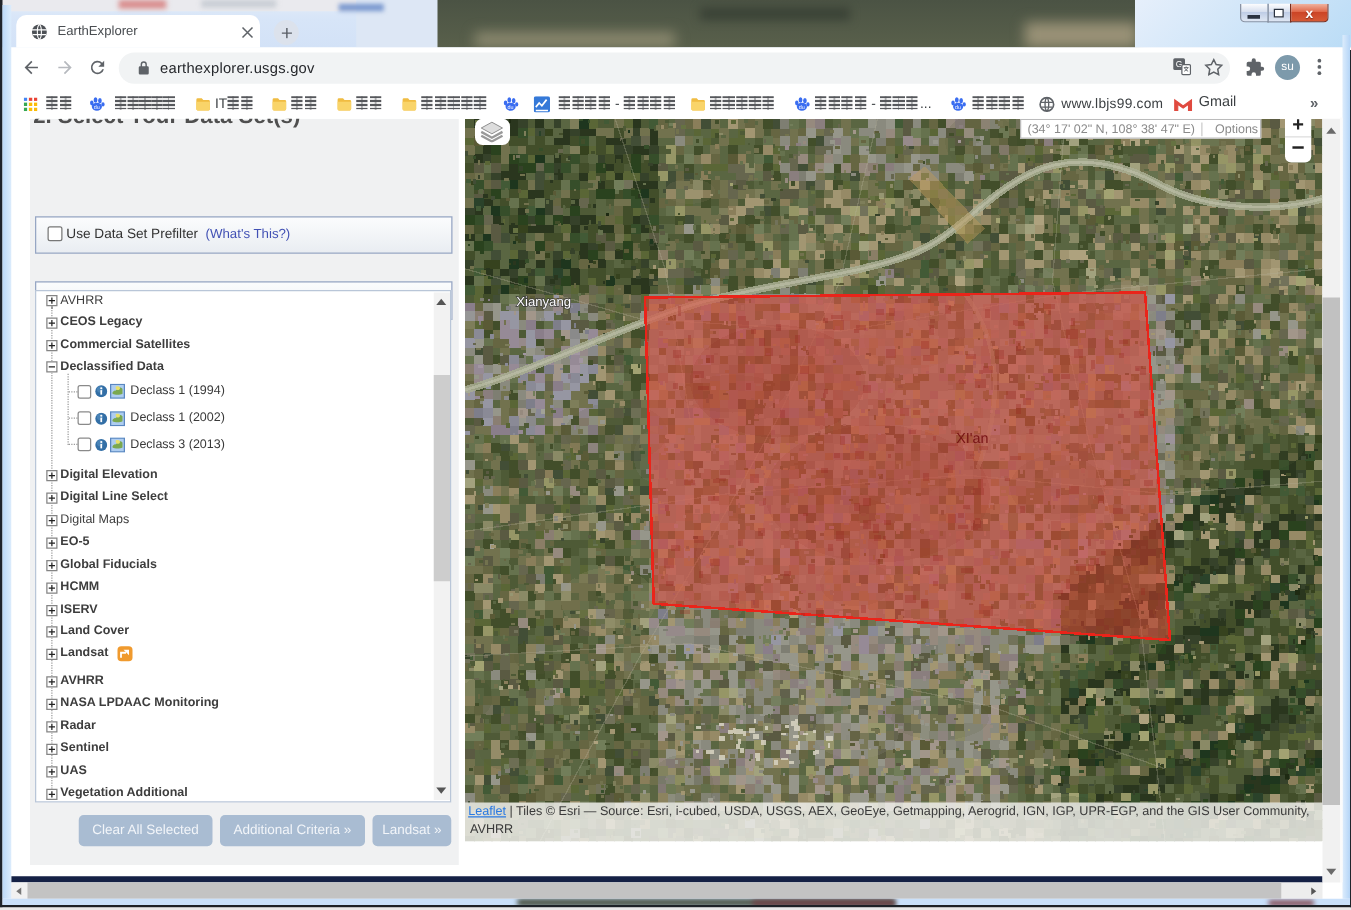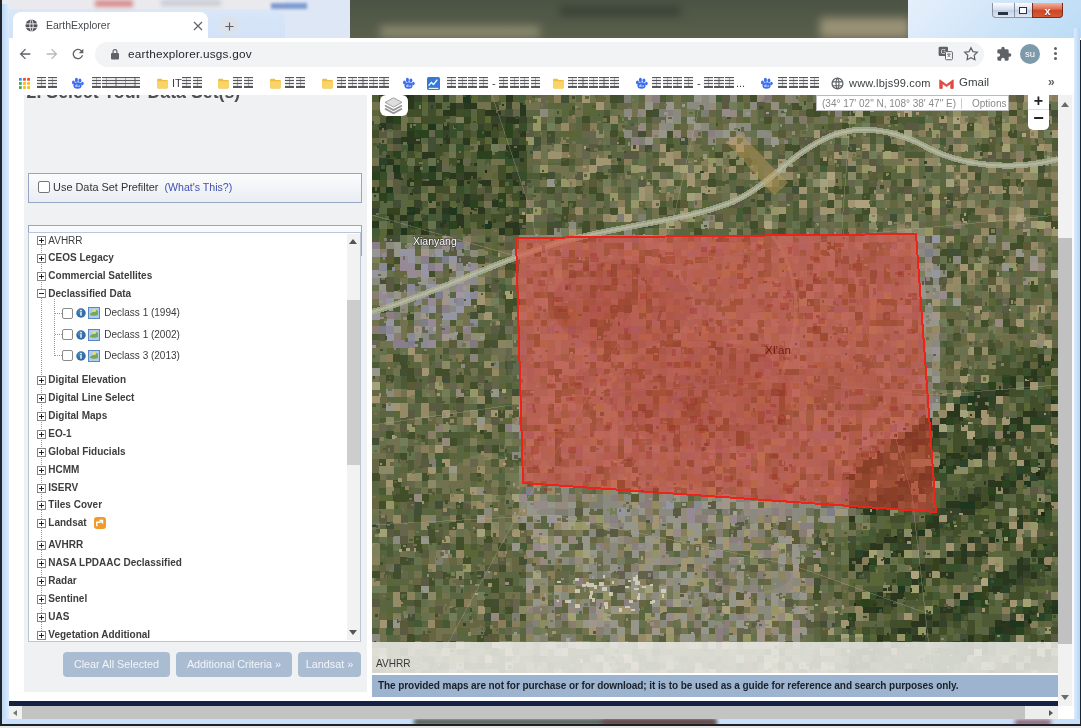--- a/index.html
+++ b/index.html
@@ -236,53 +236,53 @@
         <div class="abs" style="left:10px;top:146.5px;width:5px;height:1px;background:#222;"></div>
         <div class="abs" style="left:12px;top:144.5px;width:1px;height:5px;background:#222;"></div>
         <div class="abs" style="left:19.5px;top:141.0px;font-size:10px;font-weight:bold;color:#3d3d3d;white-space:nowrap;">Digital Elevation</div>
         <div class="abs" style="left:8px;top:160.5px;width:9px;height:9px;background:#fff;border:1px solid #848484;box-sizing:border-box;"></div>
         <div class="abs" style="left:10px;top:164.5px;width:5px;height:1px;background:#222;"></div>
         <div class="abs" style="left:12px;top:162.5px;width:1px;height:5px;background:#222;"></div>
         <div class="abs" style="left:19.5px;top:159.0px;font-size:10px;font-weight:bold;color:#3d3d3d;white-space:nowrap;">Digital Line Select</div>
         <div class="abs" style="left:8px;top:178.5px;width:9px;height:9px;background:#fff;border:1px solid #848484;box-sizing:border-box;"></div>
         <div class="abs" style="left:10px;top:182.5px;width:5px;height:1px;background:#222;"></div>
         <div class="abs" style="left:12px;top:180.5px;width:1px;height:5px;background:#222;"></div>
-        <div class="abs" style="left:19.5px;top:177.0px;font-size:10px;font-weight:bold;color:#3d3d3d;white-space:nowrap;">Digital Maps</div>
+        <div class="abs" style="left:19.5px;top:177.0px;font-size:10px;font-weight:normal;color:#3d3d3d;white-space:nowrap;">Digital Maps</div>
         <div class="abs" style="left:8px;top:196.5px;width:9px;height:9px;background:#fff;border:1px solid #848484;box-sizing:border-box;"></div>
         <div class="abs" style="left:10px;top:200.5px;width:5px;height:1px;background:#222;"></div>
         <div class="abs" style="left:12px;top:198.5px;width:1px;height:5px;background:#222;"></div>
-        <div class="abs" style="left:19.5px;top:195.0px;font-size:10px;font-weight:bold;color:#3d3d3d;white-space:nowrap;">EO-1</div>
+        <div class="abs" style="left:19.5px;top:195.0px;font-size:10px;font-weight:bold;color:#3d3d3d;white-space:nowrap;">EO-5</div>
         <div class="abs" style="left:8px;top:214.5px;width:9px;height:9px;background:#fff;border:1px solid #848484;box-sizing:border-box;"></div>
         <div class="abs" style="left:10px;top:218.5px;width:5px;height:1px;background:#222;"></div>
         <div class="abs" style="left:12px;top:216.5px;width:1px;height:5px;background:#222;"></div>
         <div class="abs" style="left:19.5px;top:213.0px;font-size:10px;font-weight:bold;color:#3d3d3d;white-space:nowrap;">Global Fiducials</div>
         <div class="abs" style="left:8px;top:232.5px;width:9px;height:9px;background:#fff;border:1px solid #848484;box-sizing:border-box;"></div>
         <div class="abs" style="left:10px;top:236.5px;width:5px;height:1px;background:#222;"></div>
         <div class="abs" style="left:12px;top:234.5px;width:1px;height:5px;background:#222;"></div>
         <div class="abs" style="left:19.5px;top:231.0px;font-size:10px;font-weight:bold;color:#3d3d3d;white-space:nowrap;">HCMM</div>
         <div class="abs" style="left:8px;top:250.5px;width:9px;height:9px;background:#fff;border:1px solid #848484;box-sizing:border-box;"></div>
         <div class="abs" style="left:10px;top:254.5px;width:5px;height:1px;background:#222;"></div>
         <div class="abs" style="left:12px;top:252.5px;width:1px;height:5px;background:#222;"></div>
         <div class="abs" style="left:19.5px;top:249.0px;font-size:10px;font-weight:bold;color:#3d3d3d;white-space:nowrap;">ISERV</div>
         <div class="abs" style="left:8px;top:267.5px;width:9px;height:9px;background:#fff;border:1px solid #848484;box-sizing:border-box;"></div>
         <div class="abs" style="left:10px;top:271.5px;width:5px;height:1px;background:#222;"></div>
         <div class="abs" style="left:12px;top:269.5px;width:1px;height:5px;background:#222;"></div>
-        <div class="abs" style="left:19.5px;top:266.0px;font-size:10px;font-weight:bold;color:#3d3d3d;white-space:nowrap;">Tiles Cover</div>
+        <div class="abs" style="left:19.5px;top:266.0px;font-size:10px;font-weight:bold;color:#3d3d3d;white-space:nowrap;">Land Cover</div>
         <div class="abs" style="left:8px;top:285.5px;width:9px;height:9px;background:#fff;border:1px solid #848484;box-sizing:border-box;"></div>
         <div class="abs" style="left:10px;top:289.5px;width:5px;height:1px;background:#222;"></div>
         <div class="abs" style="left:12px;top:287.5px;width:1px;height:5px;background:#222;"></div>
         <div class="abs" style="left:19.5px;top:284.0px;font-size:10px;font-weight:bold;color:#3d3d3d;white-space:nowrap;">Landsat</div>
         <div class="abs" style="left:8px;top:307.5px;width:9px;height:9px;background:#fff;border:1px solid #848484;box-sizing:border-box;"></div>
         <div class="abs" style="left:10px;top:311.5px;width:5px;height:1px;background:#222;"></div>
         <div class="abs" style="left:12px;top:309.5px;width:1px;height:5px;background:#222;"></div>
         <div class="abs" style="left:19.5px;top:306.0px;font-size:10px;font-weight:bold;color:#3d3d3d;white-space:nowrap;">AVHRR</div>
         <div class="abs" style="left:8px;top:325.5px;width:9px;height:9px;background:#fff;border:1px solid #848484;box-sizing:border-box;"></div>
         <div class="abs" style="left:10px;top:329.5px;width:5px;height:1px;background:#222;"></div>
         <div class="abs" style="left:12px;top:327.5px;width:1px;height:5px;background:#222;"></div>
-        <div class="abs" style="left:19.5px;top:324.0px;font-size:10px;font-weight:bold;color:#3d3d3d;white-space:nowrap;">NASA LPDAAC Declassified</div>
+        <div class="abs" style="left:19.5px;top:324.0px;font-size:10px;font-weight:bold;color:#3d3d3d;white-space:nowrap;">NASA LPDAAC Monitoring</div>
         <div class="abs" style="left:8px;top:343.5px;width:9px;height:9px;background:#fff;border:1px solid #848484;box-sizing:border-box;"></div>
         <div class="abs" style="left:10px;top:347.5px;width:5px;height:1px;background:#222;"></div>
         <div class="abs" style="left:12px;top:345.5px;width:1px;height:5px;background:#222;"></div>
         <div class="abs" style="left:19.5px;top:342.0px;font-size:10px;font-weight:bold;color:#3d3d3d;white-space:nowrap;">Radar</div>
         <div class="abs" style="left:8px;top:361.5px;width:9px;height:9px;background:#fff;border:1px solid #848484;box-sizing:border-box;"></div>
         <div class="abs" style="left:10px;top:365.5px;width:5px;height:1px;background:#222;"></div>
         <div class="abs" style="left:12px;top:363.5px;width:1px;height:5px;background:#222;"></div>
         <div class="abs" style="left:19.5px;top:360.0px;font-size:10px;font-weight:bold;color:#3d3d3d;white-space:nowrap;">Sentinel</div>
         <div class="abs" style="left:8px;top:379.5px;width:9px;height:9px;background:#fff;border:1px solid #848484;box-sizing:border-box;"></div>
         <div class="abs" style="left:10px;top:383.5px;width:5px;height:1px;background:#222;"></div>
@@ -532,27 +532,25 @@
   <div class="abs" style="left:444px;top:0;width:193px;height:16px;background:#fff;border:1px solid #bbb;box-sizing:border-box;color:#8a8a8a;font-size:10px;">
    <span style="position:absolute;left:5px;top:1.5px;white-space:nowrap;">(34° 17' 02" N, 108° 38' 47" E)</span>
    <span style="position:absolute;left:144px;top:1.5px;border-left:1px solid #ccc;padding-left:10px;white-space:nowrap;">Options</span>
   </div>
   <div class="abs" style="left:656px;top:0;width:21px;height:35px;background:#fff;border-radius:0 0 5px 5px;">
    <div class="abs" style="left:0;top:0;width:21px;height:14px;color:#222;font-size:16px;font-weight:bold;text-align:center;line-height:12px;">+</div>
    <div class="abs" style="left:0;top:14px;width:21px;height:1px;background:#ddd;"></div>
    <div class="abs" style="left:0;top:15px;width:21px;height:20px;color:#222;font-size:18px;font-weight:bold;text-align:center;line-height:16px;">−</div>
   </div>
   <div class="abs" style="left:0;top:547px;width:686px;height:31px;background:rgba(238,238,234,0.85);font-size:10.1px;color:#3a3a3a;">
+   <div style="position:absolute;left:2.5px;top:2px;white-space:nowrap;"><span style="color:#2a7ae2;text-decoration:underline;">Leaflet</span> | Tiles © Esri — Source: Esri, i-cubed, USDA, USGS, AEX, GeoEye, Getmapping, Aerogrid, IGN, IGP, UPR-EGP, and the GIS User Community,</div>
    <div style="position:absolute;left:4px;top:16px;">AVHRR</div>
   </div>
  </div>
 
- <div class="abs" style="left:363px;top:579.5px;width:686px;height:22.5px;background:#9db4d0;">
-  <div class="abs" style="left:6px;top:5px;font-size:10.05px;font-weight:bold;color:#1b2026;white-space:nowrap;letter-spacing:-0.1px;">The provided maps are not for purchase or for download; it is to be used as a guide for reference and search purposes only.</div>
- </div>
 </div>
 
 <div class="abs" style="left:9px;top:701px;width:1049px;height:4.5px;background:#152145;"></div>
 
 <div class="abs" style="left:9px;top:706px;width:1049px;height:13px;background:#ededed;">
  <div class="abs" style="left:0;top:0;width:13px;height:13px;background:#f1f1f1;"></div>
  <div class="abs" style="left:3.5px;top:3.5px;width:0;height:0;border-top:3.2px solid transparent;border-bottom:3.2px solid transparent;border-right:4.6px solid #777;"></div>
  <div class="abs" style="left:13px;top:0;width:1003px;height:13px;background:#c3c3c3;"></div>
  <div class="abs" style="left:1040px;top:3.5px;width:0;height:0;border-top:3.2px solid transparent;border-bottom:3.2px solid transparent;border-left:4.6px solid #555;"></div>
 </div>

